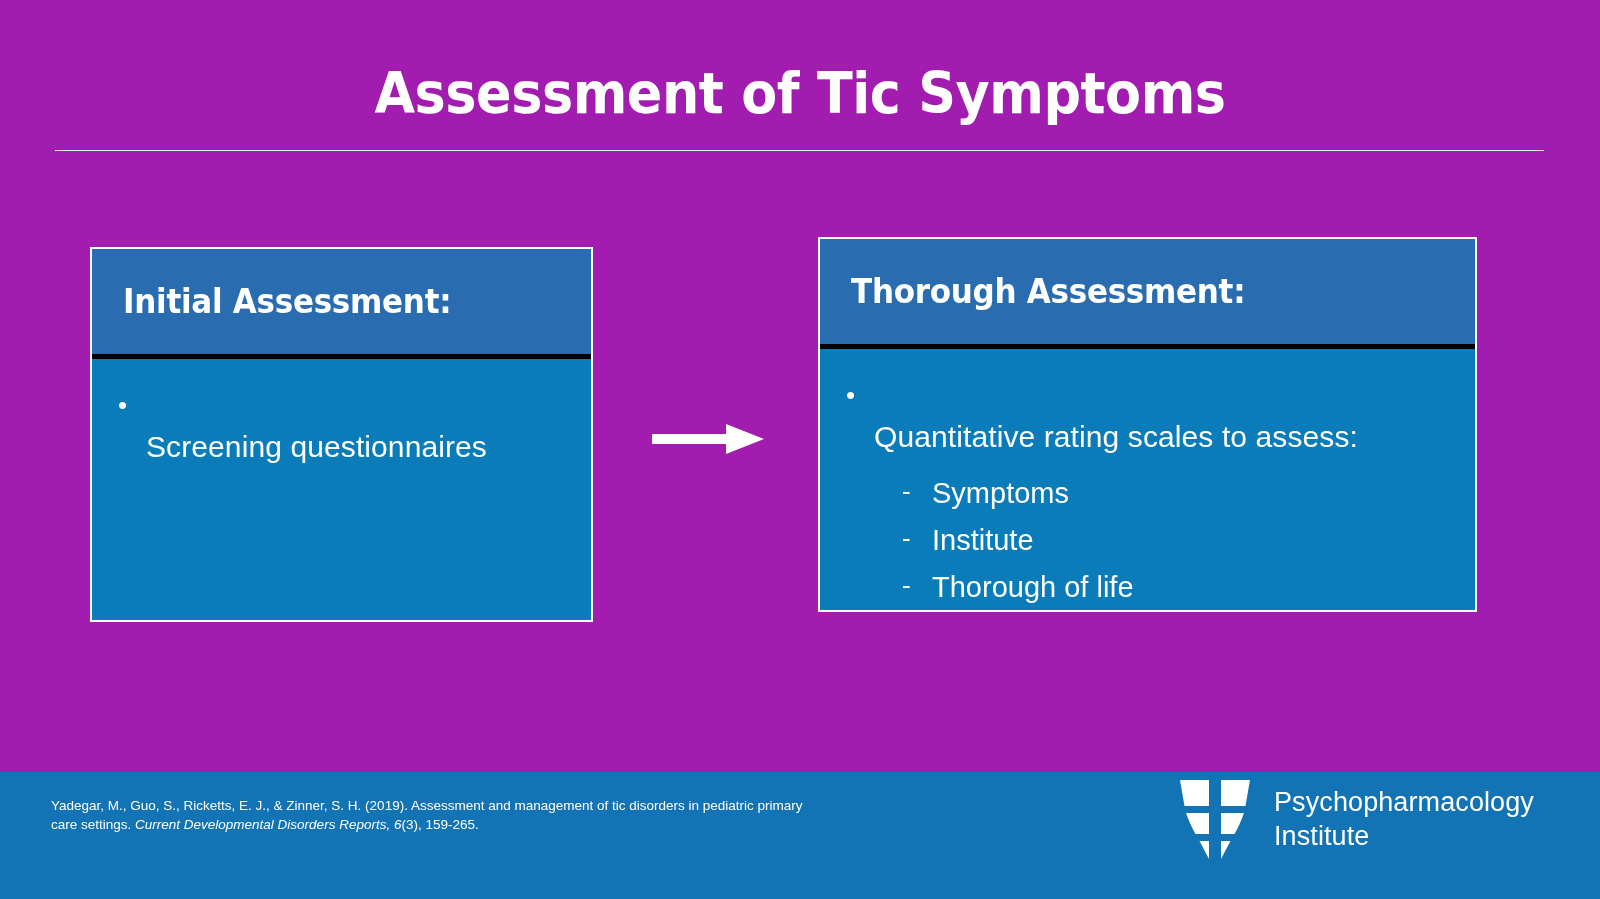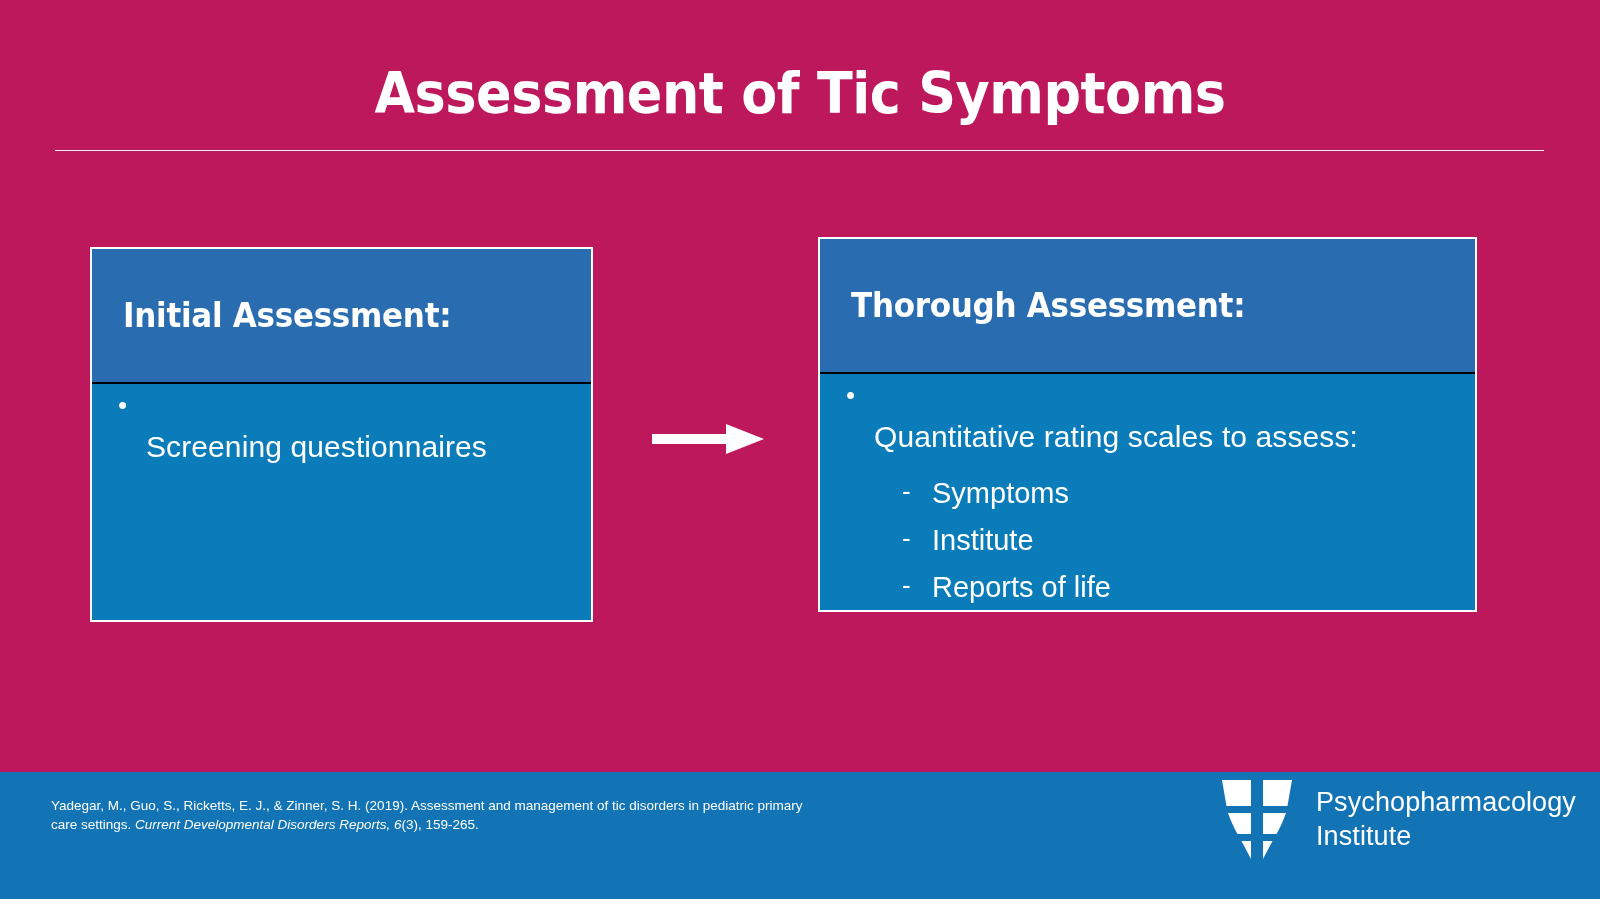--- a/index.html
+++ b/index.html
@@ -7,21 +7,21 @@
     padding: 0;
     background: #0d7cba;
   }
   body {
     font-family: "Liberation Sans", sans-serif;
   }
   .slide {
     position: relative;
     width: 1600px;
     height: 899px;
-    background: #be185d;
+    background: #a21caf;
     overflow: hidden;
   }
 
   
   .title {
     position: absolute;
     left: 0;
     top: 62px;
     width: 1600px;
     text-align: center;
@@ -52,23 +52,23 @@
     background: #0b7cba;
   }
   .box-left  { left: 90px;  top: 247px; width: 503px; height: 375px; }
   .box-right { left: 818px; top: 237px; width: 659px; height: 375px; text-decoration: underline; }
 
   .box-head {
     position: absolute;
     left: 0;
     top: 0;
     right: 0;
-    height: 135px;
+    height: 110px;
     background: #2a6cb0;
-    border-bottom: 2px solid #000000;
+    border-bottom: 5px solid #000000;
     box-sizing: border-box;
     display: flex;
     align-items: center;
   }
   .box-head-text {
     font-family: "DejaVu Sans", sans-serif;
     font-size: 33px;
     font-weight: bold;
     color: #ffffff;
     padding-left: 33px;
@@ -149,21 +149,21 @@
     font-family: "Liberation Sans", sans-serif;
     font-size: 13.5px;
     line-height: 19px;
     font-weight: 400;
   }
   .citation i { font-style: italic; }
 
   
   .logo {
     position: absolute;
-    left: 1220px;
+    left: 1178px;
     top: 776px;
     display: flex;
     align-items: center;
   }
   .logo-mark { width: 74px; height: 86px; flex: 0 0 74px; }
   .logo-text {
     margin-left: 22px;
     color: #ffffff;
     font-family: "Liberation Sans", sans-serif;
     font-weight: 300;
@@ -213,21 +213,21 @@
         <div class="sub-row">
           <span class="sub-mark">-</span>
           <span>Symptoms</span>
         </div>
         <div class="sub-row">
           <span class="sub-mark">-</span>
           <span>Institute</span>
         </div>
         <div class="sub-row">
           <span class="sub-mark">-</span>
-          <span>Reports of life</span>
+          <span>Thorough of life</span>
         </div>
       </div>
     </div>
   </div>
 
   <div class="footer"></div>
 
   <div class="citation">
     <span>Yadegar, M., Guo, S., Ricketts, E. J., &amp; Zinner, S. H. (2019). Assessment and management of tic disorders</span>
     <span>in pediatric primary care settings. </span><i>Current Developmental Disorders Reports, 6</i><span>(3), 159-265.</span>

